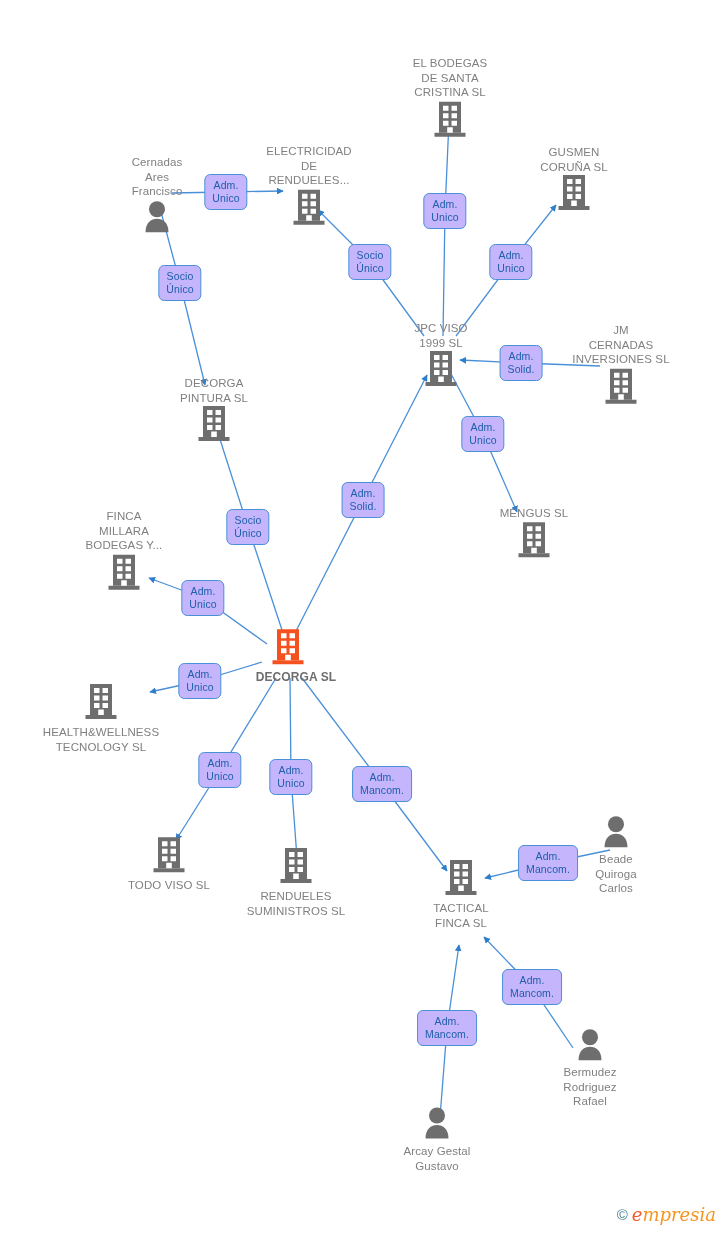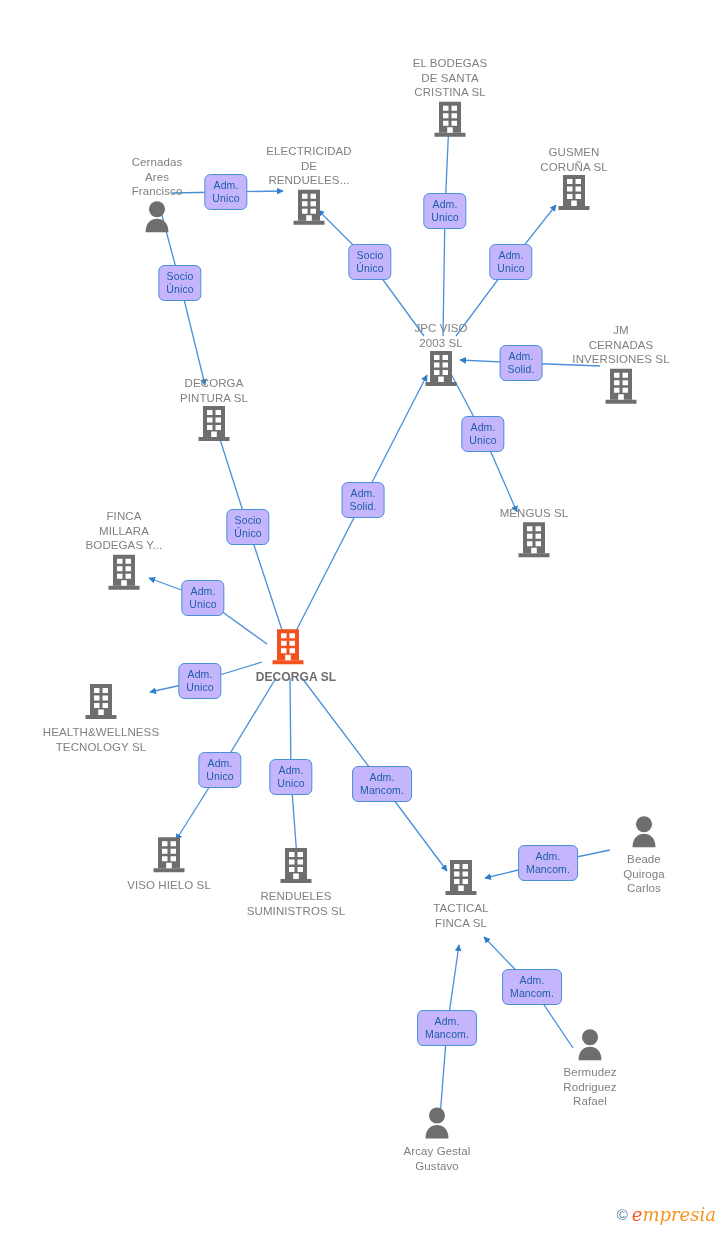--- a/index.html
+++ b/index.html
@@ -187,21 +187,21 @@
             <rect x="18.5" y="5.5" width="5.5" height="5" fill="#ffffff"></rect>
             <rect x="10" y="13" width="5.5" height="5" fill="#ffffff"></rect>
             <rect x="18.5" y="13" width="5.5" height="5" fill="#ffffff"></rect>
             <rect x="10" y="20.5" width="5.5" height="5" fill="#ffffff"></rect>
             <rect x="18.5" y="20.5" width="5.5" height="5" fill="#ffffff"></rect>
             <rect x="14.2" y="27" width="5.6" height="5.5" fill="#ffffff"></rect>
           </svg></div>
       </div>
       <div class="node" style="left: 441px; top: 356px;">
         <div class="node-label">JPC VISO
-2003 SL</div>
+1999 SL</div>
         <div class="node-icon"><svg width="34" height="38" viewBox="0 0 34 38">
             <rect x="6" y="1.5" width="22" height="31" fill="#6e6e6e"></rect>
             <rect x="1.5" y="32.5" width="31" height="4" fill="#6e6e6e"></rect>
             <rect x="10" y="5.5" width="5.5" height="5" fill="#ffffff"></rect>
             <rect x="18.5" y="5.5" width="5.5" height="5" fill="#ffffff"></rect>
             <rect x="10" y="13" width="5.5" height="5" fill="#ffffff"></rect>
             <rect x="18.5" y="13" width="5.5" height="5" fill="#ffffff"></rect>
             <rect x="10" y="20.5" width="5.5" height="5" fill="#ffffff"></rect>
             <rect x="18.5" y="20.5" width="5.5" height="5" fill="#ffffff"></rect>
             <rect x="14.2" y="27" width="5.6" height="5.5" fill="#ffffff"></rect>
@@ -302,21 +302,21 @@
             <rect x="6" y="1.5" width="22" height="31" fill="#6e6e6e"></rect>
             <rect x="1.5" y="32.5" width="31" height="4" fill="#6e6e6e"></rect>
             <rect x="10" y="5.5" width="5.5" height="5" fill="#ffffff"></rect>
             <rect x="18.5" y="5.5" width="5.5" height="5" fill="#ffffff"></rect>
             <rect x="10" y="13" width="5.5" height="5" fill="#ffffff"></rect>
             <rect x="18.5" y="13" width="5.5" height="5" fill="#ffffff"></rect>
             <rect x="10" y="20.5" width="5.5" height="5" fill="#ffffff"></rect>
             <rect x="18.5" y="20.5" width="5.5" height="5" fill="#ffffff"></rect>
             <rect x="14.2" y="27" width="5.6" height="5.5" fill="#ffffff"></rect>
           </svg></div>
-        <div class="node-label">VISO HIELO SL</div>
+        <div class="node-label">TODO VISO SL</div>
       </div>
       <div class="node" style="left: 296px; top: 882px;">
         <div class="node-icon"><svg width="34" height="38" viewBox="0 0 34 38">
             <rect x="6" y="1.5" width="22" height="31" fill="#6e6e6e"></rect>
             <rect x="1.5" y="32.5" width="31" height="4" fill="#6e6e6e"></rect>
             <rect x="10" y="5.5" width="5.5" height="5" fill="#ffffff"></rect>
             <rect x="18.5" y="5.5" width="5.5" height="5" fill="#ffffff"></rect>
             <rect x="10" y="13" width="5.5" height="5" fill="#ffffff"></rect>
             <rect x="18.5" y="13" width="5.5" height="5" fill="#ffffff"></rect>
             <rect x="10" y="20.5" width="5.5" height="5" fill="#ffffff"></rect>
@@ -334,21 +334,21 @@
             <rect x="18.5" y="5.5" width="5.5" height="5" fill="#ffffff"></rect>
             <rect x="10" y="13" width="5.5" height="5" fill="#ffffff"></rect>
             <rect x="18.5" y="13" width="5.5" height="5" fill="#ffffff"></rect>
             <rect x="10" y="20.5" width="5.5" height="5" fill="#ffffff"></rect>
             <rect x="18.5" y="20.5" width="5.5" height="5" fill="#ffffff"></rect>
             <rect x="14.2" y="27" width="5.6" height="5.5" fill="#ffffff"></rect>
           </svg></div>
         <div class="node-label">TACTICAL
 FINCA SL</div>
       </div>
-      <div class="node" style="left: 644px; top: 855px;">
+      <div class="node" style="left: 616px; top: 855px;">
         <div class="node-icon"><svg width="32" height="34" viewBox="0 0 32 34">
             <circle cx="16" cy="10" r="8" fill="#6e6e6e"></circle>
             <path d="M4.5 33 C4.5 23.5 10 19.5 16 19.5 C22 19.5 27.5 23.5 27.5 33 Z" fill="#6e6e6e"></path>
           </svg></div>
         <div class="node-label">Beade
 Quiroga
 Carlos</div>
       </div>
       <div class="node" style="left: 590px; top: 1068px;">
         <div class="node-icon"><svg width="32" height="34" viewBox="0 0 32 34">

